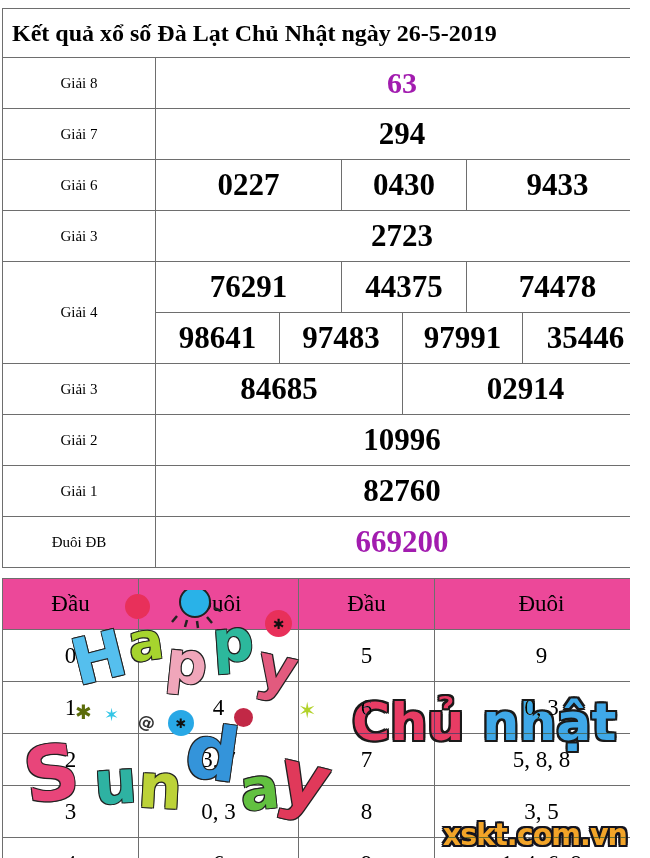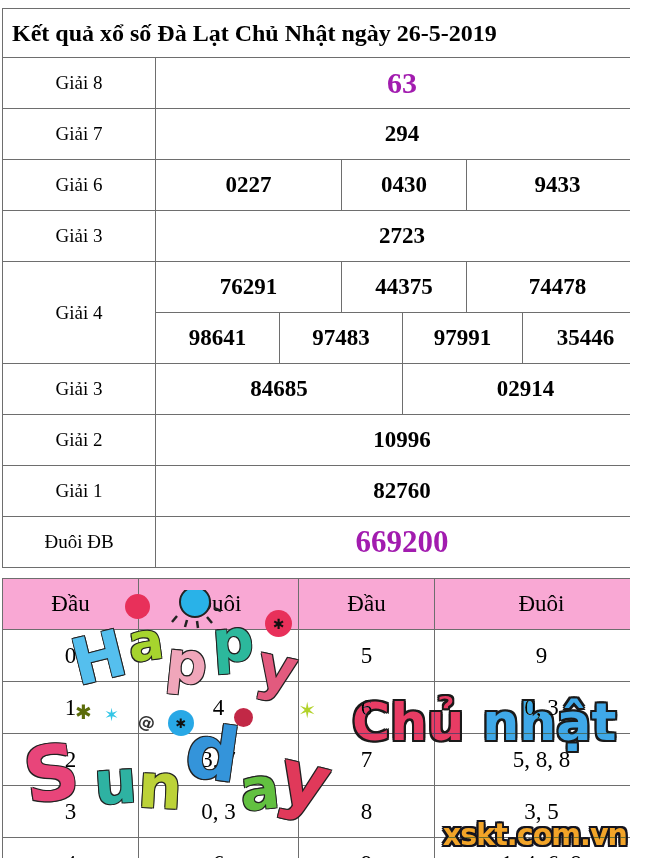--- a/index.html
+++ b/index.html
@@ -4,29 +4,29 @@
 <style>
   html,body{margin:0;padding:0;background:#fff;}
   .page{position:relative;width:630px;height:858px;background:#fff;overflow:hidden;
         font-family:"Liberation Serif","DejaVu Serif",serif;color:#000;}
   table{border-collapse:collapse;table-layout:fixed;width:646px;margin:0 2px;
         position:relative;z-index:1;background:transparent;}
   td{border:1px solid #6e6e6e;text-align:center;vertical-align:middle;
      overflow:hidden;white-space:nowrap;}
   .results{margin-top:8px;}
   .title-cell{height:46px;text-align:left;padding-left:9px;font-weight:bold;font-size:24px;}
-  .lbl{font-size:19px;font-weight:normal;}
-  .val{font-size:23px;font-weight:bold;}
+  .lbl{font-size:15px;font-weight:normal;}
+  .val{font-size:31px;font-weight:bold;}
   .res-td{height:48px;}
   .hot{color:#a21caf;}
   .hot8{font-size:30px;}
   .hotdb{font-size:31px;}
   .headtail{margin-top:10px;}
   .ht-td{height:49px;font-size:23px;font-weight:normal;}
-  .ht-head td{background:#f9a8d4;height:48px;font-size:23px;}
+  .ht-head td{background:#ec4899;height:48px;font-size:23px;}
   
   .decor{position:absolute;left:20px;top:590px;width:330px;height:260px;z-index:3;
          pointer-events:none;font-family:"DejaVu Sans",sans-serif;}
   .decor *{mix-blend-mode:darken;}
   .dl{position:absolute;font-weight:bold;line-height:1;
       text-shadow:-1px -1px 0 #222,1px -1px 0 #222,-1px 1px 0 #222,1px 1px 0 #222;}
   .dot{position:absolute;border-radius:50%;}
   .badge{position:absolute;border-radius:50%;display:flex;align-items:center;
          justify-content:center;color:#111;font-weight:bold;}
   .star{position:absolute;line-height:1;}

